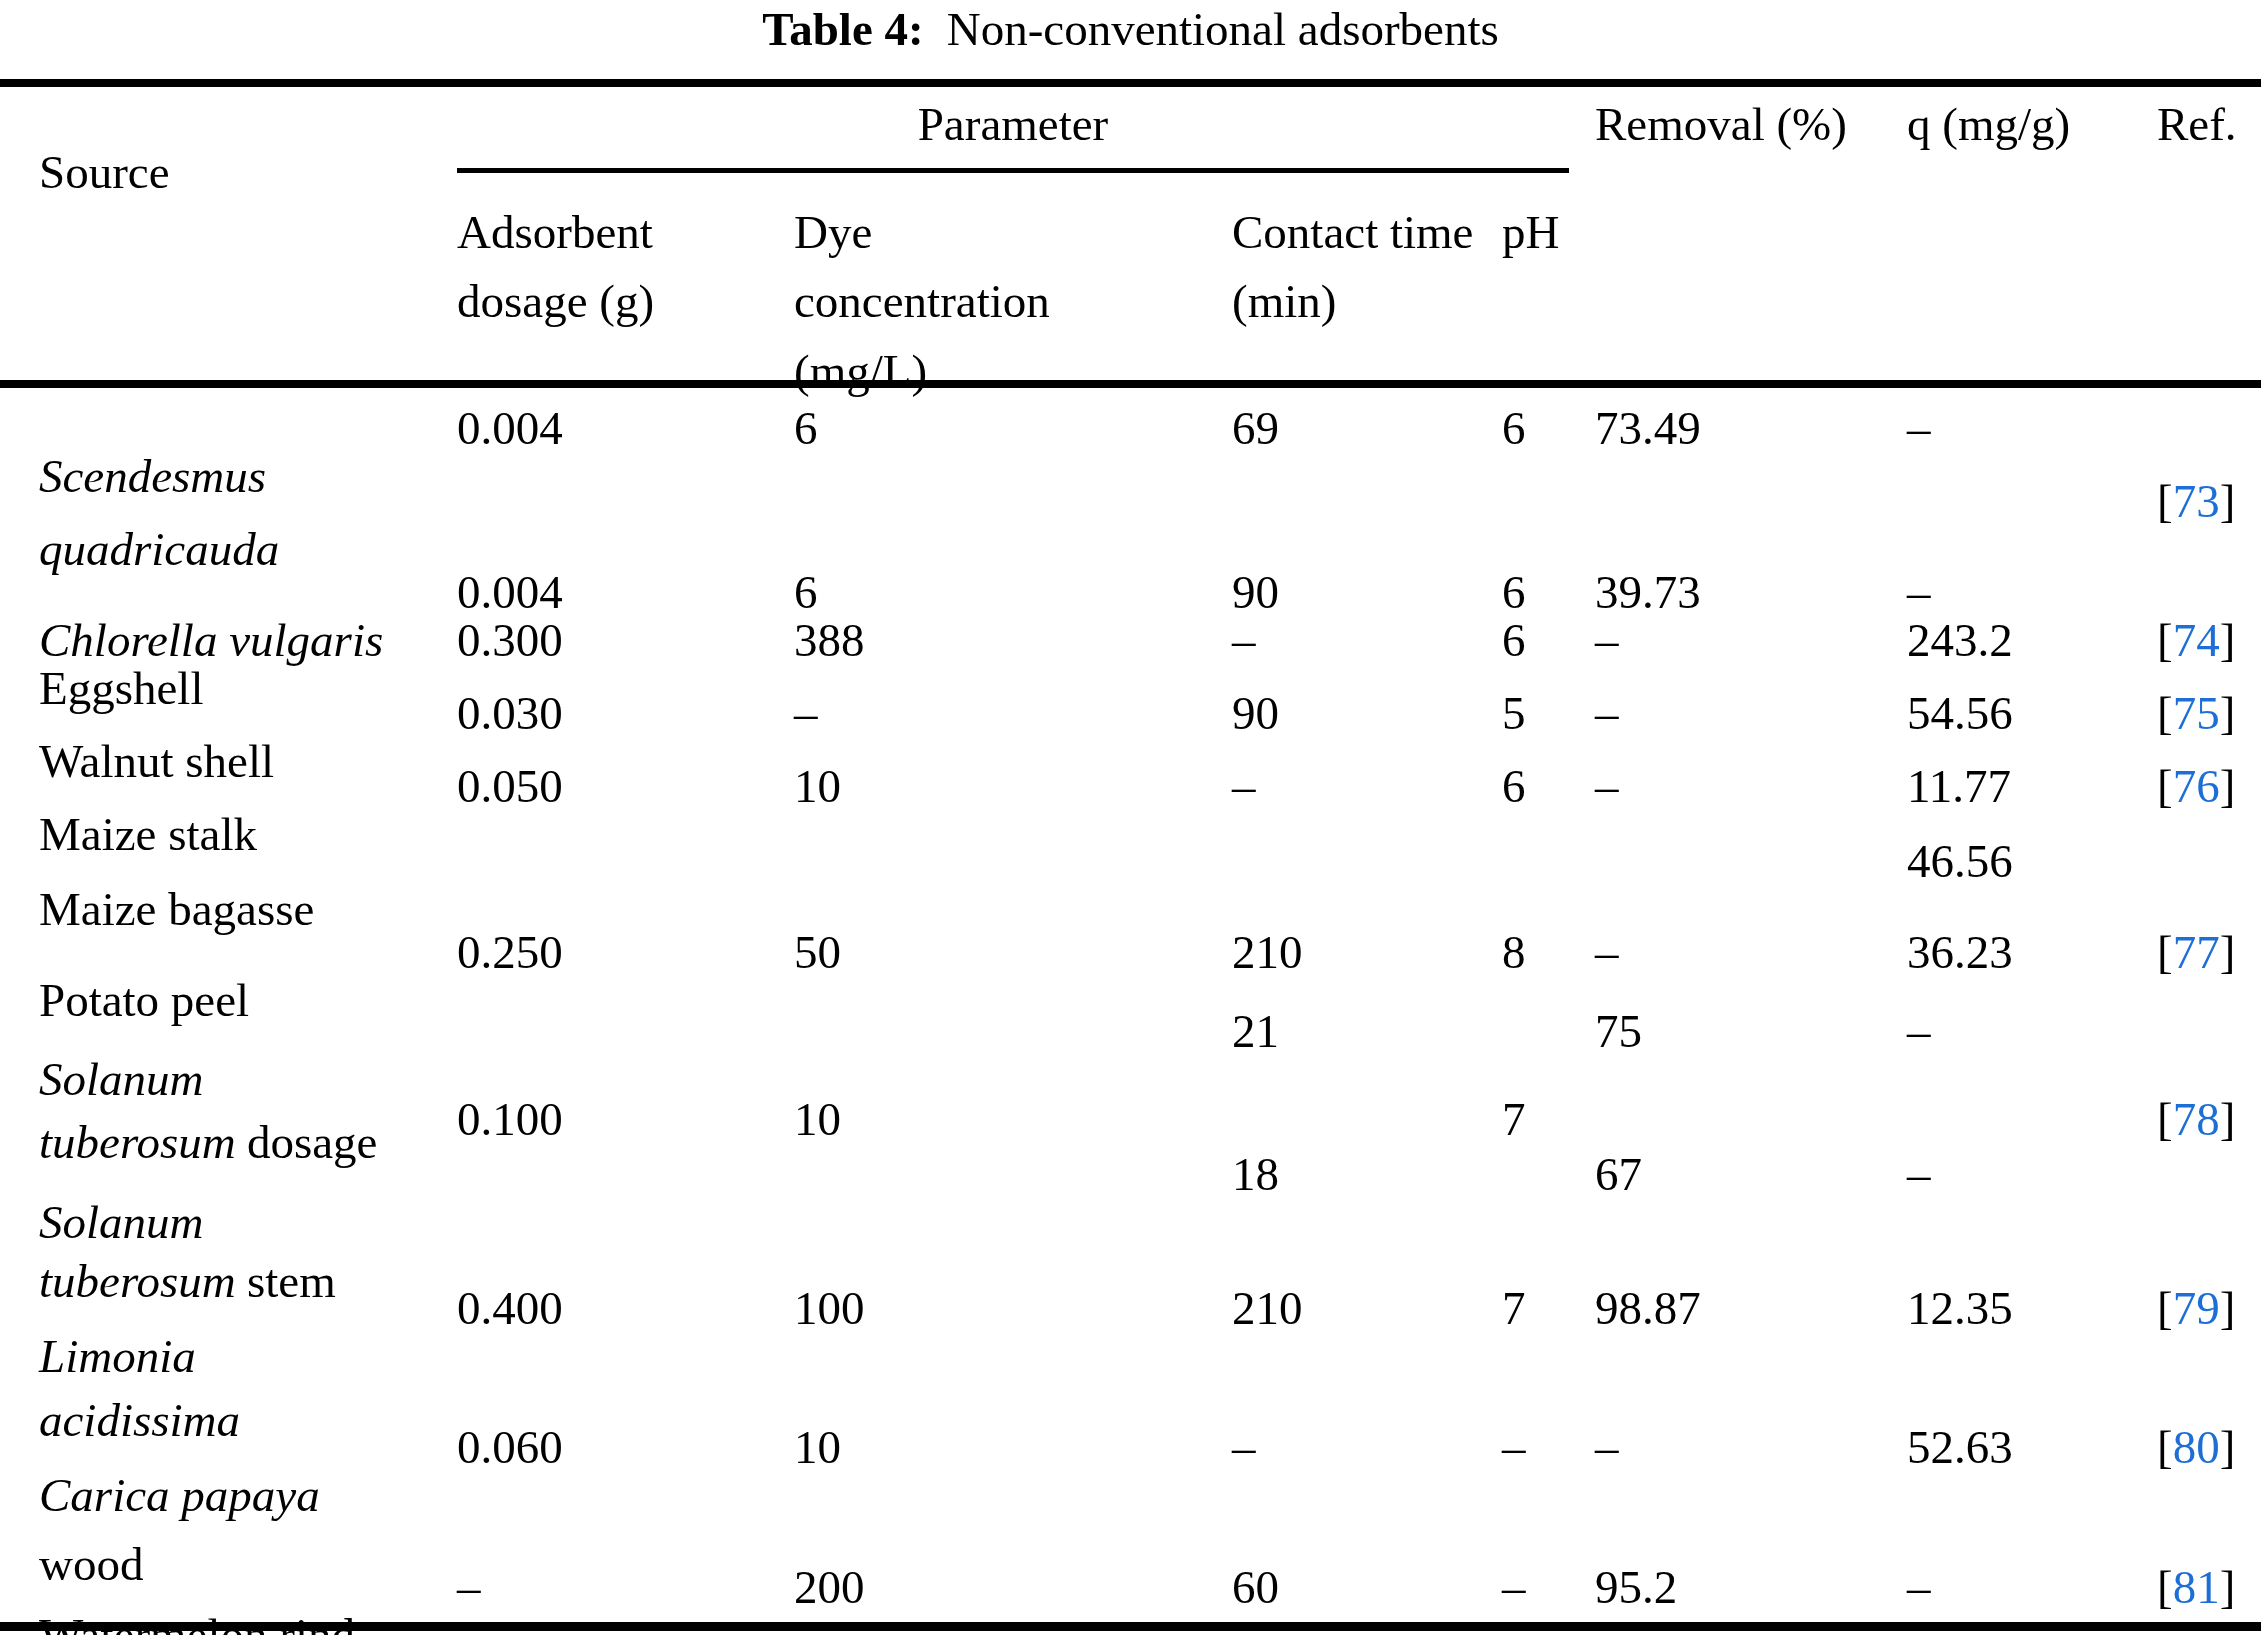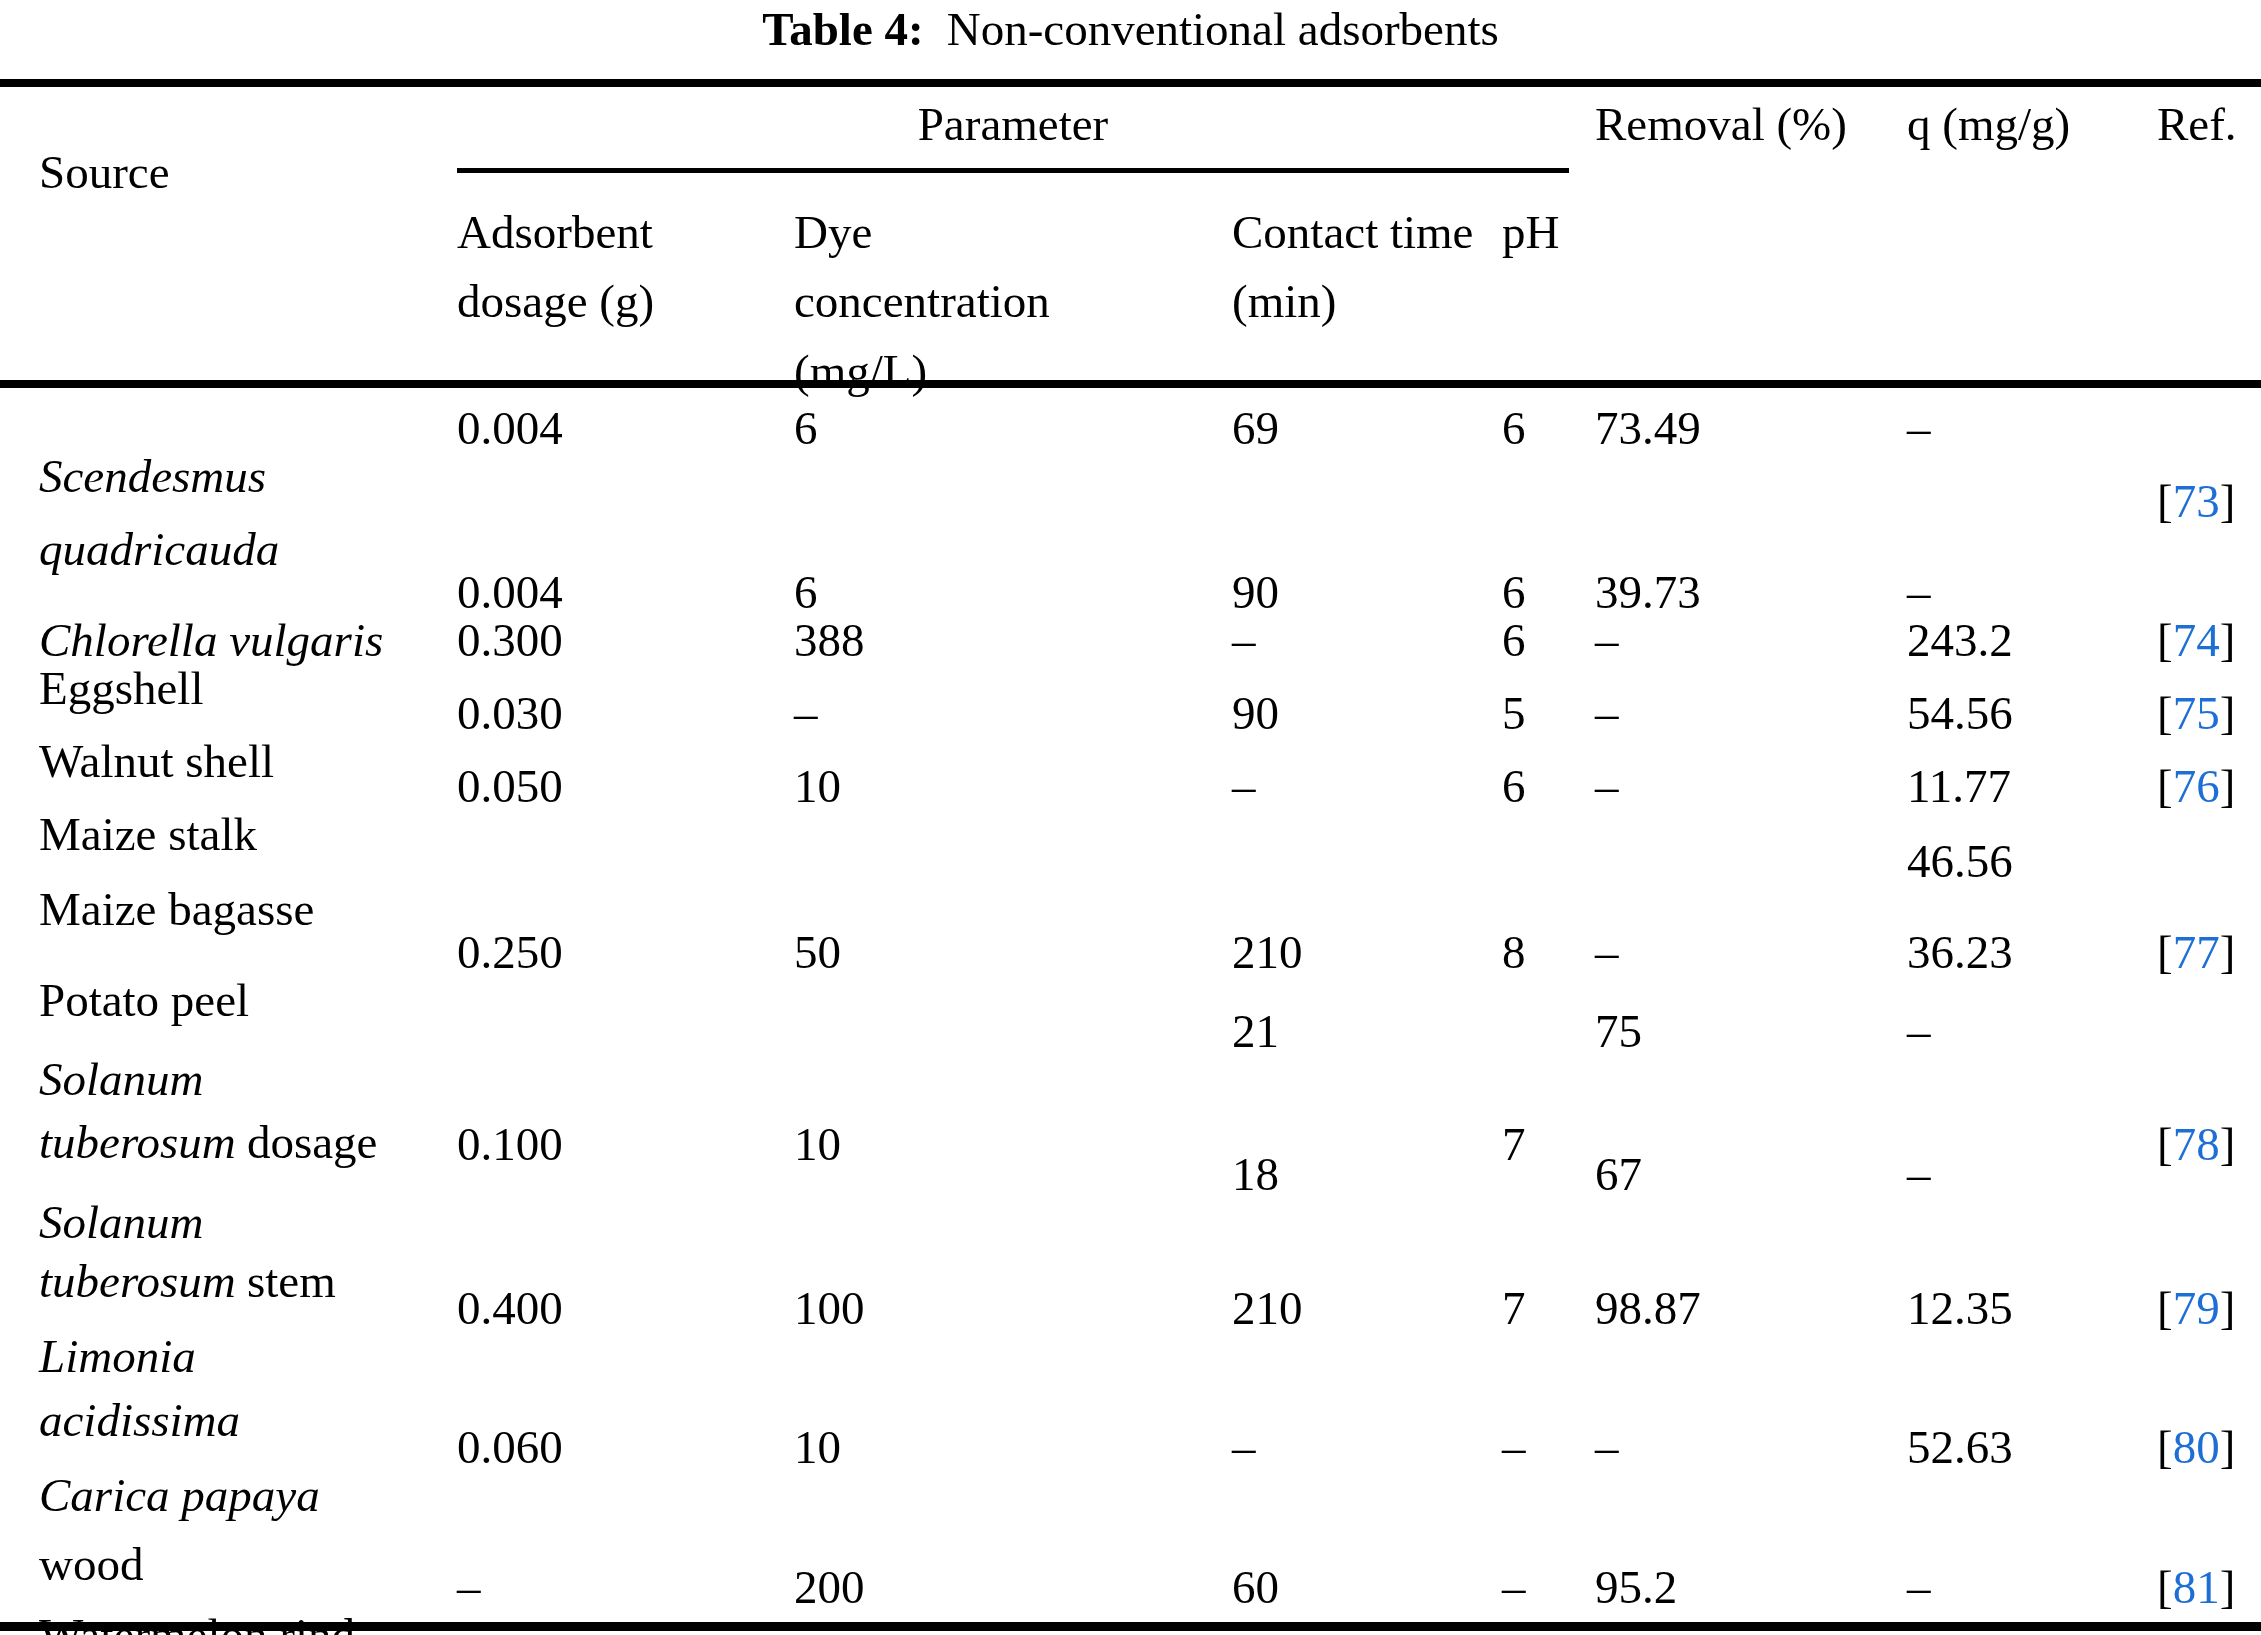--- a/index.html
+++ b/index.html
@@ -153,21 +153,21 @@
     <span class="c col-src"><span class="i">Solanum</span></span>
     <span class="c col-ct">21</span>
     <span class="c col-rm">75</span>
     <span class="c col-q">–</span>
   </div>
 
   <div class="row" style="top:1071px">
     <span class="c col-src"><span class="i">tuberosum</span><span class="sp">dosage</span></span>
   </div>
 
-  <div class="row" style="top:1121px">
+  <div class="row" style="top:1096px">
     <span class="c col-dos">0.100</span>
     <span class="c col-con">10</span>
     <span class="c col-ph">7</span>
     <span class="c col-ref"><span>[</span><span class="ln">78</span><span>]</span></span>
   </div>
 
   <div class="row" style="top:1151px">
     <span class="c col-src"><span class="i">Solanum</span></span>
     <span class="c col-ct">18</span>
     <span class="c col-rm">67</span>

